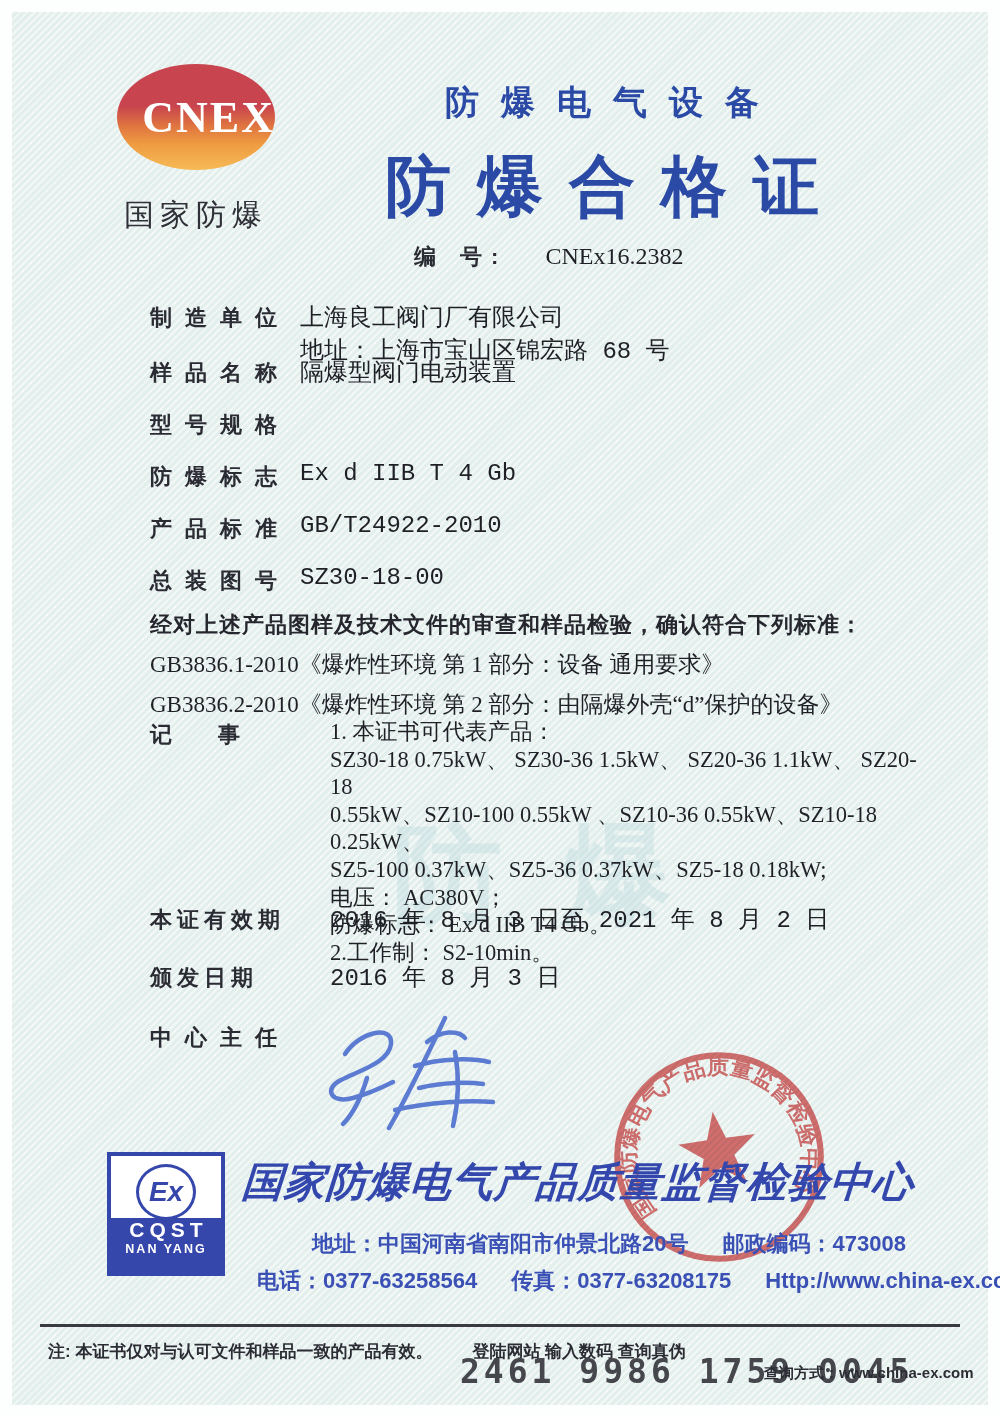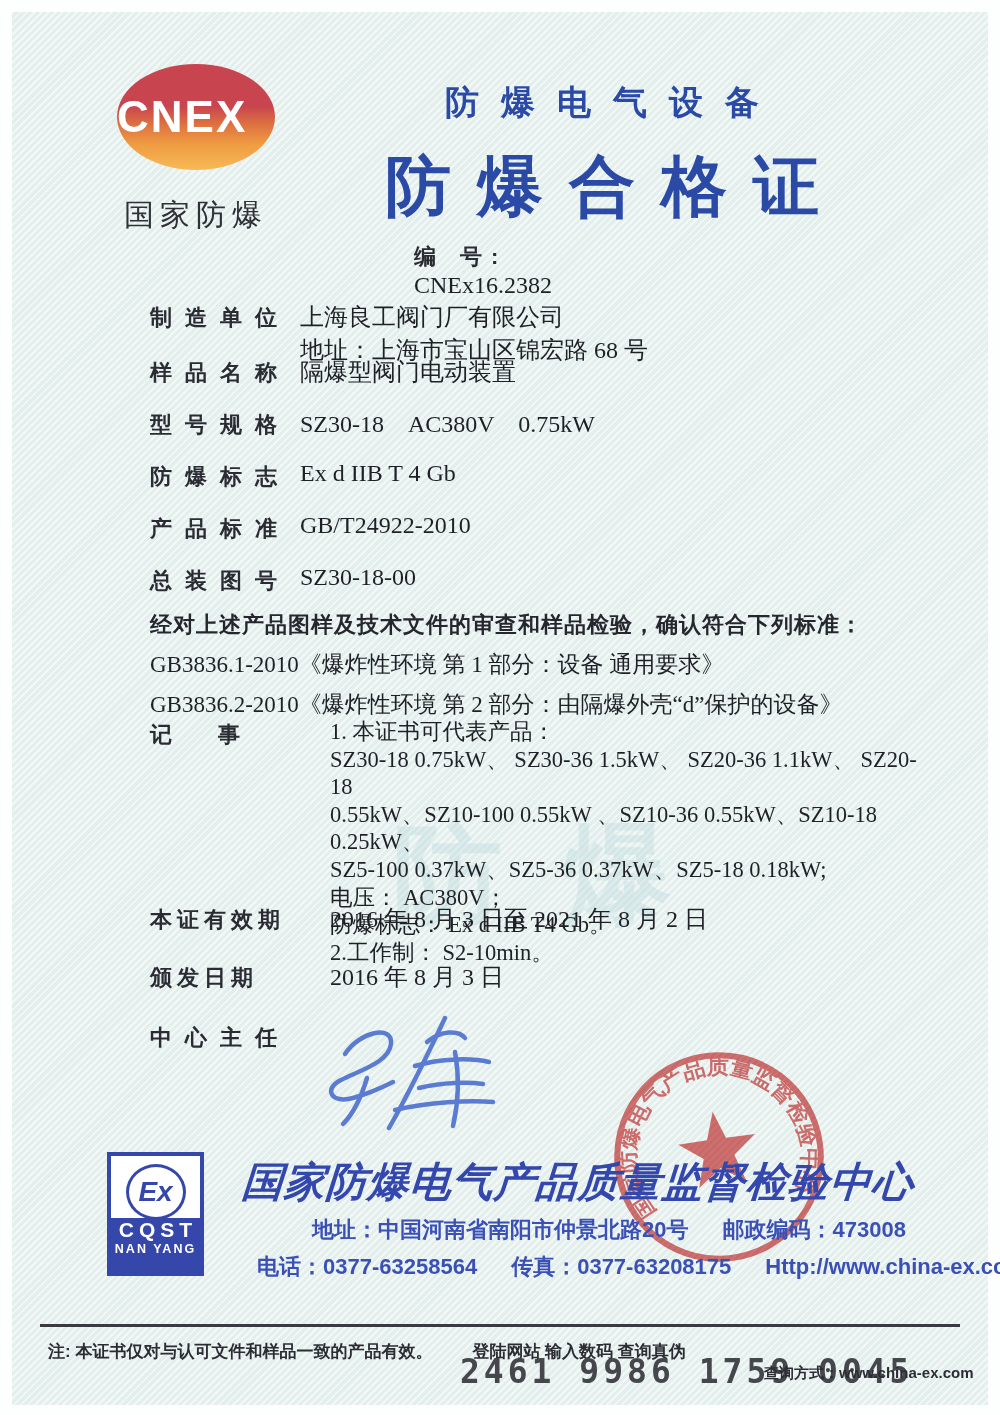--- a/index.html
+++ b/index.html
@@ -6,62 +6,62 @@
   .page{position:relative;width:1000px;height:1415px;overflow:hidden;background:#fdfefe;
         font-family:"Liberation Sans",sans-serif;}
   .paper{position:absolute;left:12px;top:12px;right:12px;bottom:10px;
          background:
            repeating-linear-gradient(135deg, rgba(255,255,255,.45) 0 2px, rgba(205,228,226,.22) 2px 5px),
            #e9f2f0;}
   
   .logo-block{position:absolute;left:100px;top:52px;width:168px;text-align:center;}
   .oval{width:158px;height:106px;margin:0 auto;border-radius:50%;
         background:linear-gradient(#c8444e 0%, #c8444e 40%, #df7440 58%, #ef9c42 76%, #f6ba55 100%);
-        display:flex;align-items:center;justify-content:flex-start;}
+        display:flex;align-items:center;justify-content:flex-end;font-family:Liberation Serif, serif;}
   .oval span{color:#fff;font-weight:bold;font-size:44px;letter-spacing:2px;}
   .logo-caption{margin-top:25px;font-size:30px;color:#2f3038;letter-spacing:6px;font-weight:500;}
   
   .title-block{position:absolute;left:225px;top:68px;width:730px;text-align:center;color:#2b4aa6;}
   .subtitle{font-size:34px;font-weight:bold;letter-spacing:22px;text-indent:22px;}
   .main-title{margin-top:16px;font-size:66px;font-weight:bold;letter-spacing:26px;text-indent:26px;}
   
-  .certno{position:absolute;left:402px;top:230px;display:flex;align-items:baseline;flex-direction:column;}
+  .certno{position:absolute;left:402px;top:230px;display:flex;align-items:baseline;gap:38px;}
   .certno .lbl{font-size:22px;font-weight:bold;color:#2a2b33;letter-spacing:9px;}
   .certno .val{font-family:"Liberation Serif",serif;font-size:24px;color:#1e2026;}
   
   .flabel{position:absolute;left:138px;font-size:22px;font-weight:bold;color:#2a2b33;letter-spacing:13px;white-space:nowrap;}
   .flabel.tight{letter-spacing:5px;}
-  .fvalue{position:absolute;left:288px;font-family:Liberation Serif, serif;font-size:24px;color:#1e2026;white-space:nowrap;}
+  .fvalue{position:absolute;left:288px;font-family:Liberation Mono, monospace;font-size:24px;color:#1e2026;white-space:nowrap;}
   
   .standards{position:absolute;left:138px;top:598px;width:760px;color:#1e2026;}
   .standards .intro{font-size:22px;font-weight:600;color:#26272e;letter-spacing:1px;}
   .standards .std-line{margin-top:9px;font-family:"Liberation Serif",serif;font-size:23px;}
   
   .notes-label{position:absolute;left:138px;top:708px;font-size:22px;font-weight:bold;color:#2a2b33;letter-spacing:46px;white-space:nowrap;}
   .notes-body{position:absolute;left:318px;top:706px;width:600px;
               font-family:"Liberation Serif",serif;font-size:22.5px;color:#1e2026;line-height:27.6px;}
   
   .sig-svg{position:absolute;left:295px;top:1000px;}
   
   .stamp{position:absolute;left:592px;top:1030px;mix-blend-mode:multiply;opacity:.82;transform:rotate(-8deg);}
   
-  .badge{position:absolute;left:95px;top:1140px;width:97px;height:124px;background:#fff;
+  .badge{position:absolute;left:95px;top:1140px;width:118px;height:124px;background:#fff;
          border:4px solid #3647ac;box-sizing:border-box;}
   .badge .excircle{position:absolute;left:50%;top:8px;transform:translateX(-50%);
          width:60px;height:56px;border:3px solid #3647ac;border-radius:50%;box-sizing:border-box;
          display:flex;align-items:center;justify-content:center;background:#fff;z-index:2;}
   .badge .excircle span{color:#3647ac;font-size:28px;font-weight:bold;font-style:italic;}
   .badge .bluebar{position:absolute;left:0;right:0;bottom:0;height:54px;background:#3647ac;
          display:flex;flex-direction:column;align-items:center;justify-content:flex-start;color:#fff;}
   .badge .cqst{font-size:21px;font-weight:bold;letter-spacing:5px;text-indent:5px;line-height:24px;}
   .badge .nanyang{font-size:12.5px;font-weight:bold;letter-spacing:2px;line-height:15px;}
   .org-name{position:absolute;left:230px;top:1143px;width:690px;color:#3347ad;
             font-family:"Liberation Serif",serif;font-style:italic;font-weight:bold;
             font-size:41px;letter-spacing:1px;white-space:nowrap;transform:skewX(-4deg);}
-  .org-line{position:absolute;color:#3a50b5;font-weight:bold;font-size:22px;white-space:nowrap;}
+  .org-line{position:absolute;color:#3a50b5;font-weight:bold;font-size:22px;white-space:nowrap;margin-top:14px;}
   .org-addr{left:300px;top:1203px;}
   .org-phone{left:245px;top:1240px;}
   .org-line .gap{display:inline-block;width:34px;}
   
   .divider{position:absolute;left:28px;right:28px;top:1312px;height:3px;background:#3a3b40;}
   .foot-note{position:absolute;left:36px;top:1328px;font-size:17px;font-weight:600;color:#2c2d34;}
   .foot-note .gap{display:inline-block;width:40px;}
   .code{position:absolute;left:448px;top:1340px;font-family:"DejaVu Sans Mono",monospace;
         font-size:33px;font-weight:bold;color:#45474d;letter-spacing:4px;}
   .query{position:absolute;left:752px;top:1352px;font-size:15px;font-weight:600;color:#2c2d34;}
@@ -95,21 +95,20 @@
     </div>
 
     <div class="flabel" style="top:291px">制造单位</div>
     <div class="fvalue" style="top:289px">上海良工阀门厂有限公司</div>
     <div class="fvalue" style="top:322px">地址：上海市宝山区锦宏路 68 号</div>
 
     <div class="flabel" style="top:346px">样品名称</div>
     <div class="fvalue" style="top:344px">隔爆型阀门电动装置</div>
 
     <div class="flabel" style="top:398px">型号规格</div>
-    <div class="fvalue" style="top:396px">SZ30-18　AC380V　0.75kW</div>
 
     <div class="flabel" style="top:450px">防爆标志</div>
     <div class="fvalue" style="top:448px">Ex d IIB T 4 Gb</div>
 
     <div class="flabel" style="top:502px">产品标准</div>
     <div class="fvalue" style="top:500px">GB/T24922-2010</div>
 
     <div class="flabel" style="top:554px">总装图号</div>
     <div class="fvalue" style="top:552px">SZ30-18-00</div>
 

